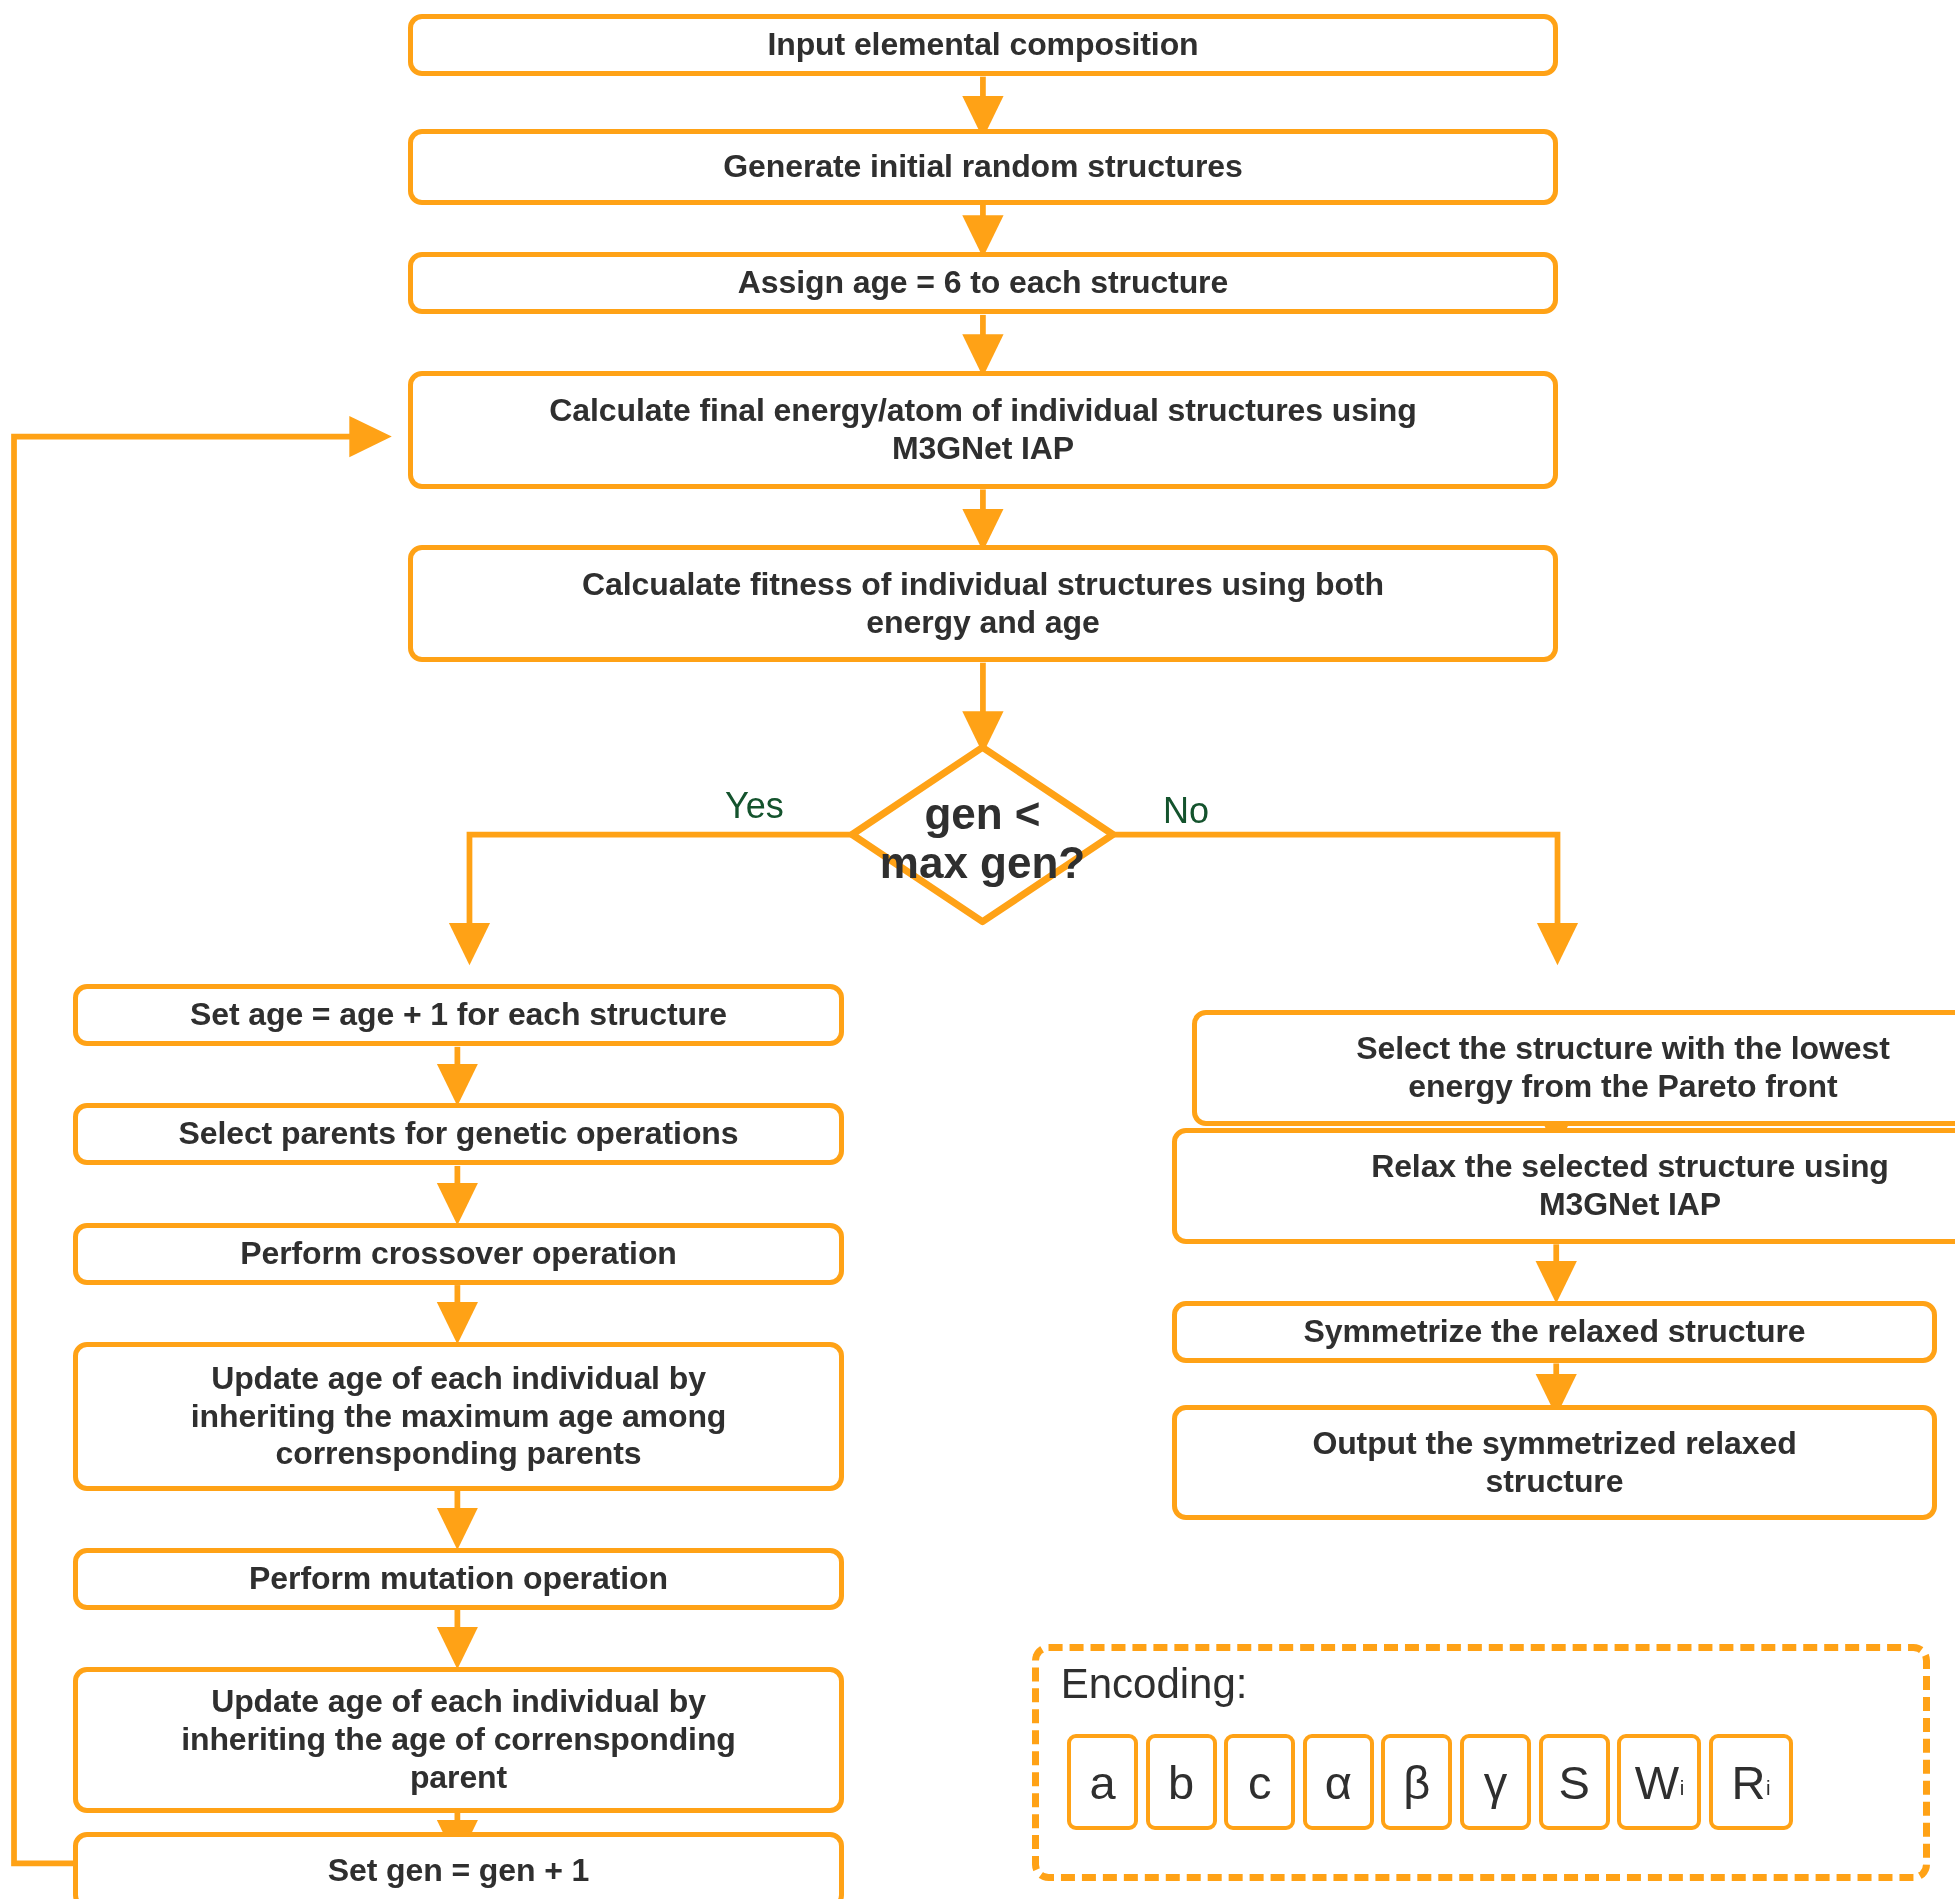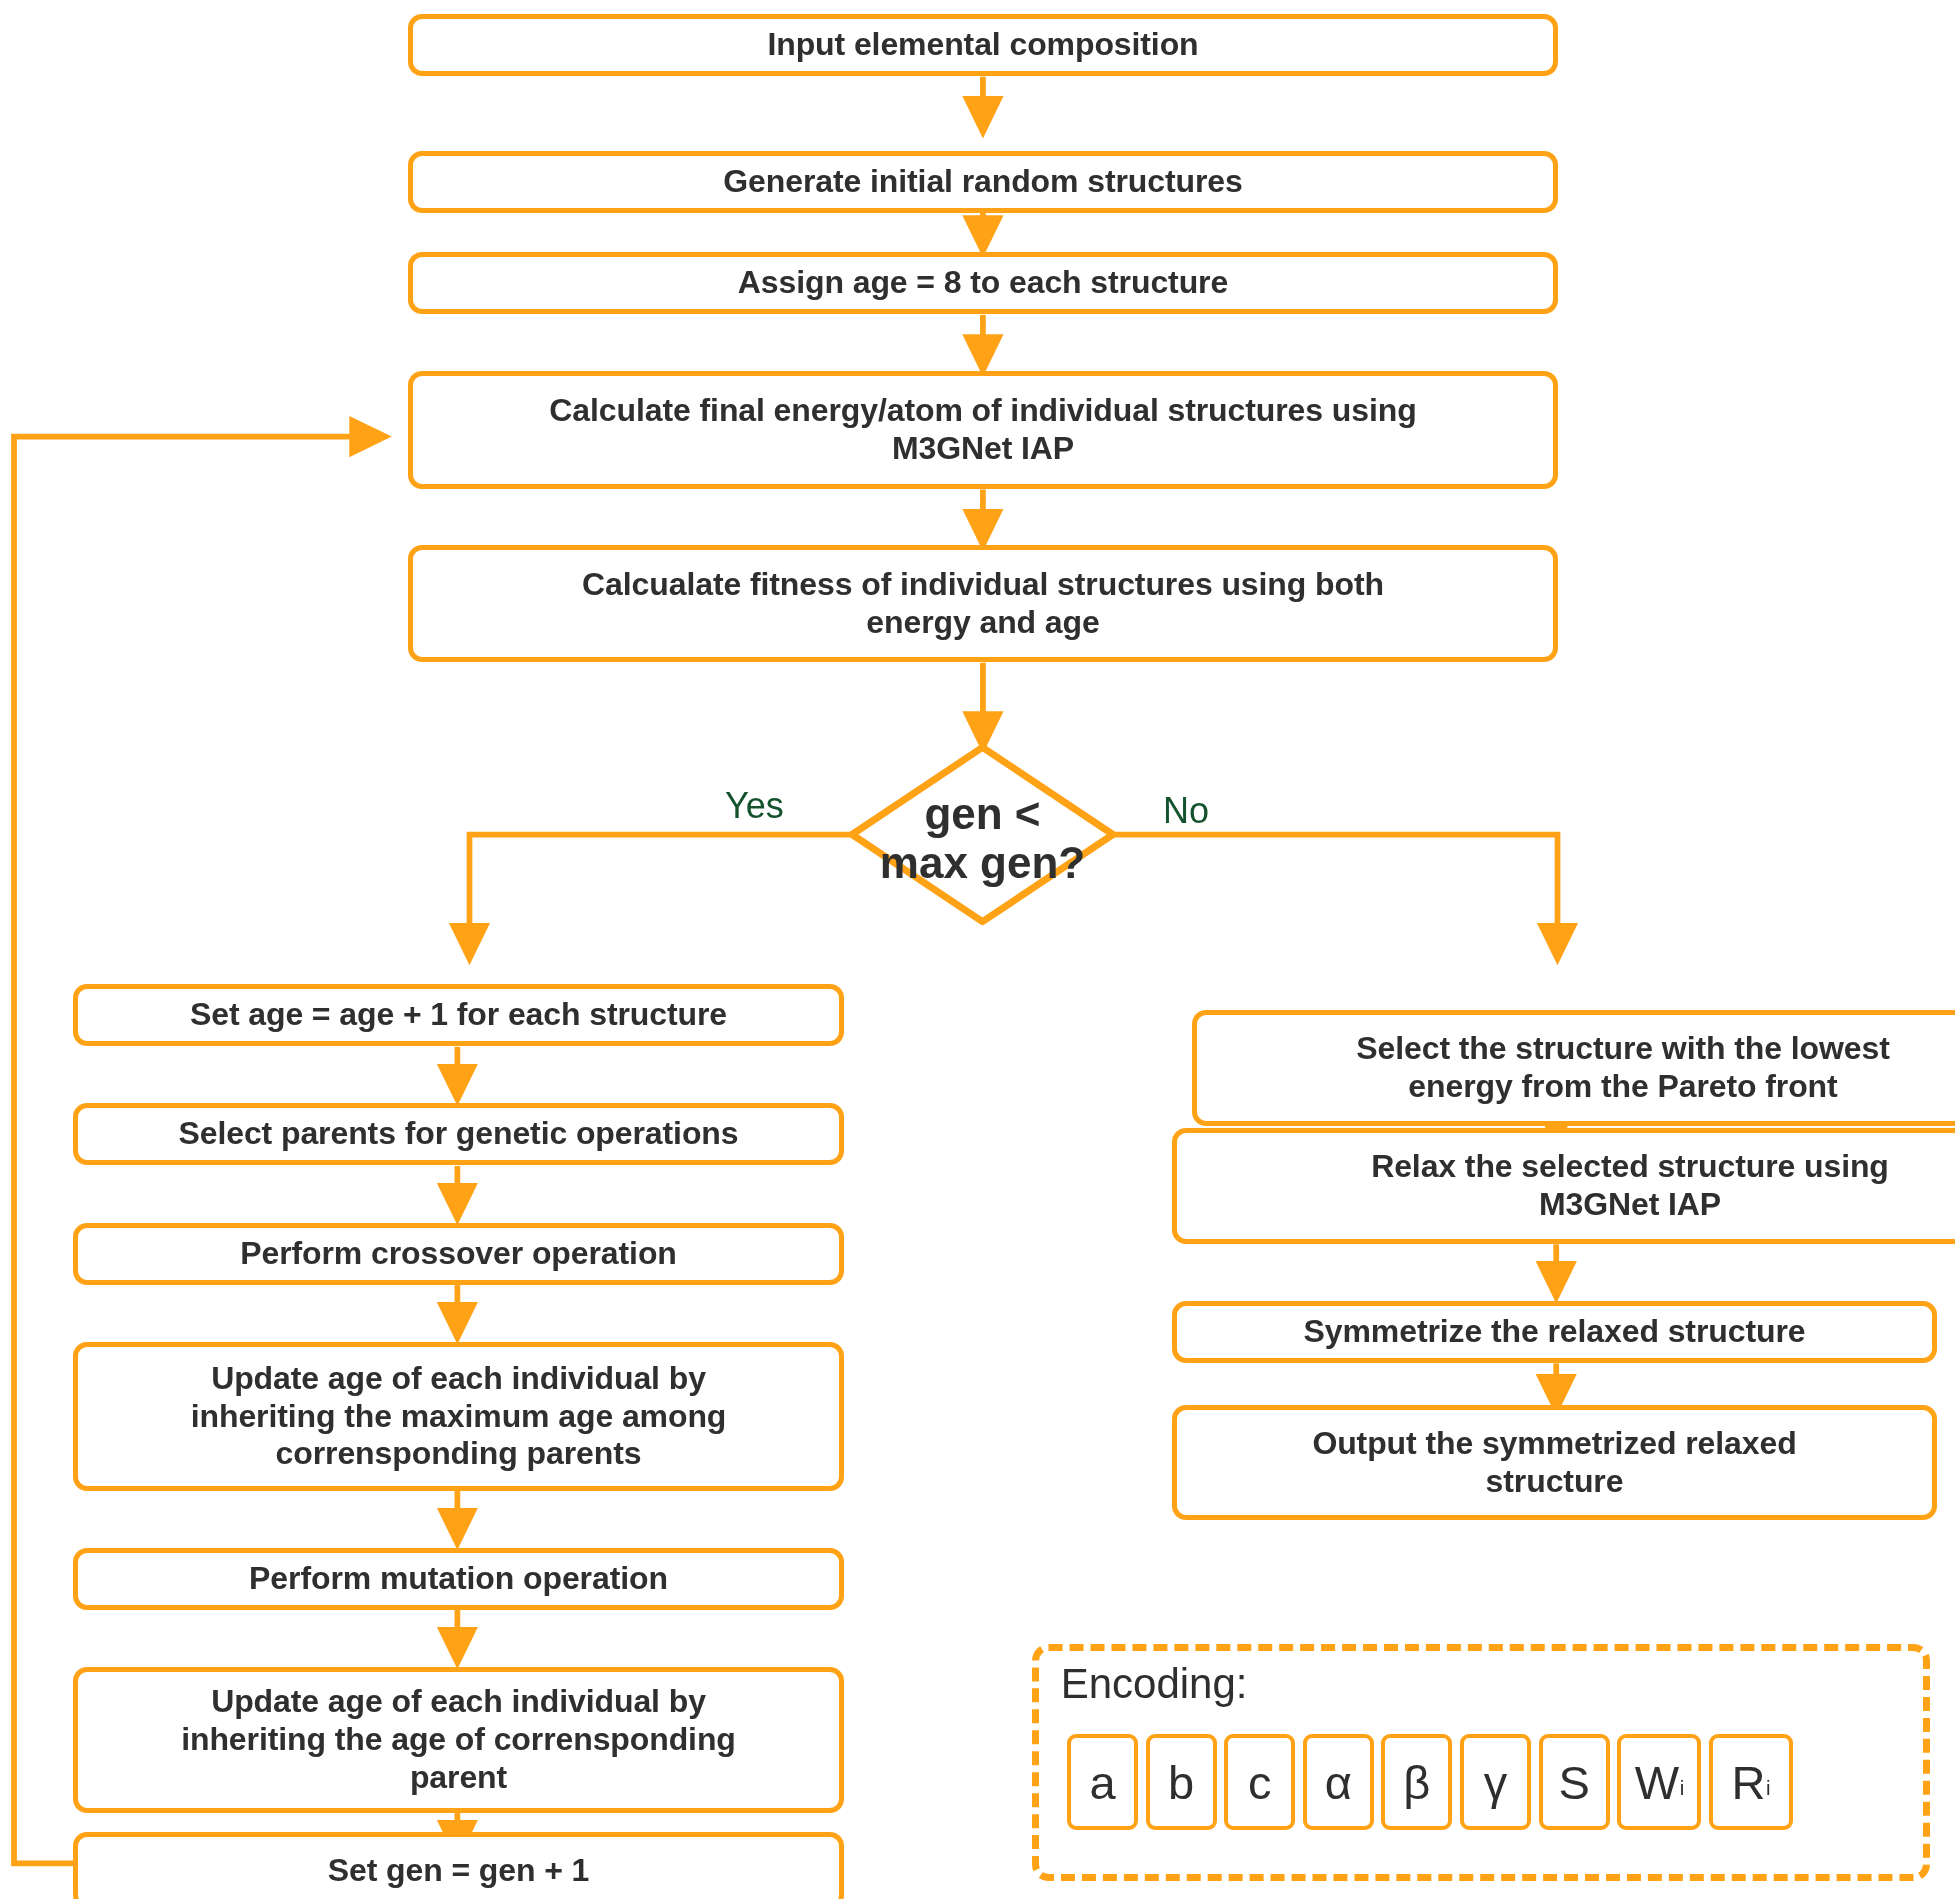--- a/index.html
+++ b/index.html
@@ -149,26 +149,26 @@
       <line x1="2443" y1="1712" x2="2443" y2="1787" marker-end="url(#arrow)"></line>
       <line x1="2443" y1="1953" x2="2443" y2="2028" marker-end="url(#arrow)"></line>
       <line x1="2443" y1="2140" x2="2443" y2="2205" marker-end="url(#arrow)"></line>
     </g>
   </svg>
 
   <div class="node" style="left:408px; top:14px; width:1150px; height:62px;">
     <span>Input elemental composition</span>
   </div>
 
-  <div class="node" style="left:408px; top:151px; width:1150px; height:62px;">
+  <div class="node" style="left:408px; top:129px; width:1150px; height:76px;">
     <span>Generate initial random structures</span>
   </div>
 
   <div class="node" style="left:408px; top:252px; width:1150px; height:62px;">
-    <span>Assign age = 8 to each structure</span>
+    <span>Assign age = 6 to each structure</span>
   </div>
 
   <div class="node" style="left:408px; top:371px; width:1150px; height:118px; flex-direction:column;">
     <span>Calculate final energy/atom of individual structures using</span>
     <span>M3GNet IAP</span>
   </div>
 
   <div class="node" style="left:408px; top:545px; width:1150px; height:117px; flex-direction:column;">
     <span>Calcualate fitness of individual structures using both</span>
     <span>energy and age</span>

